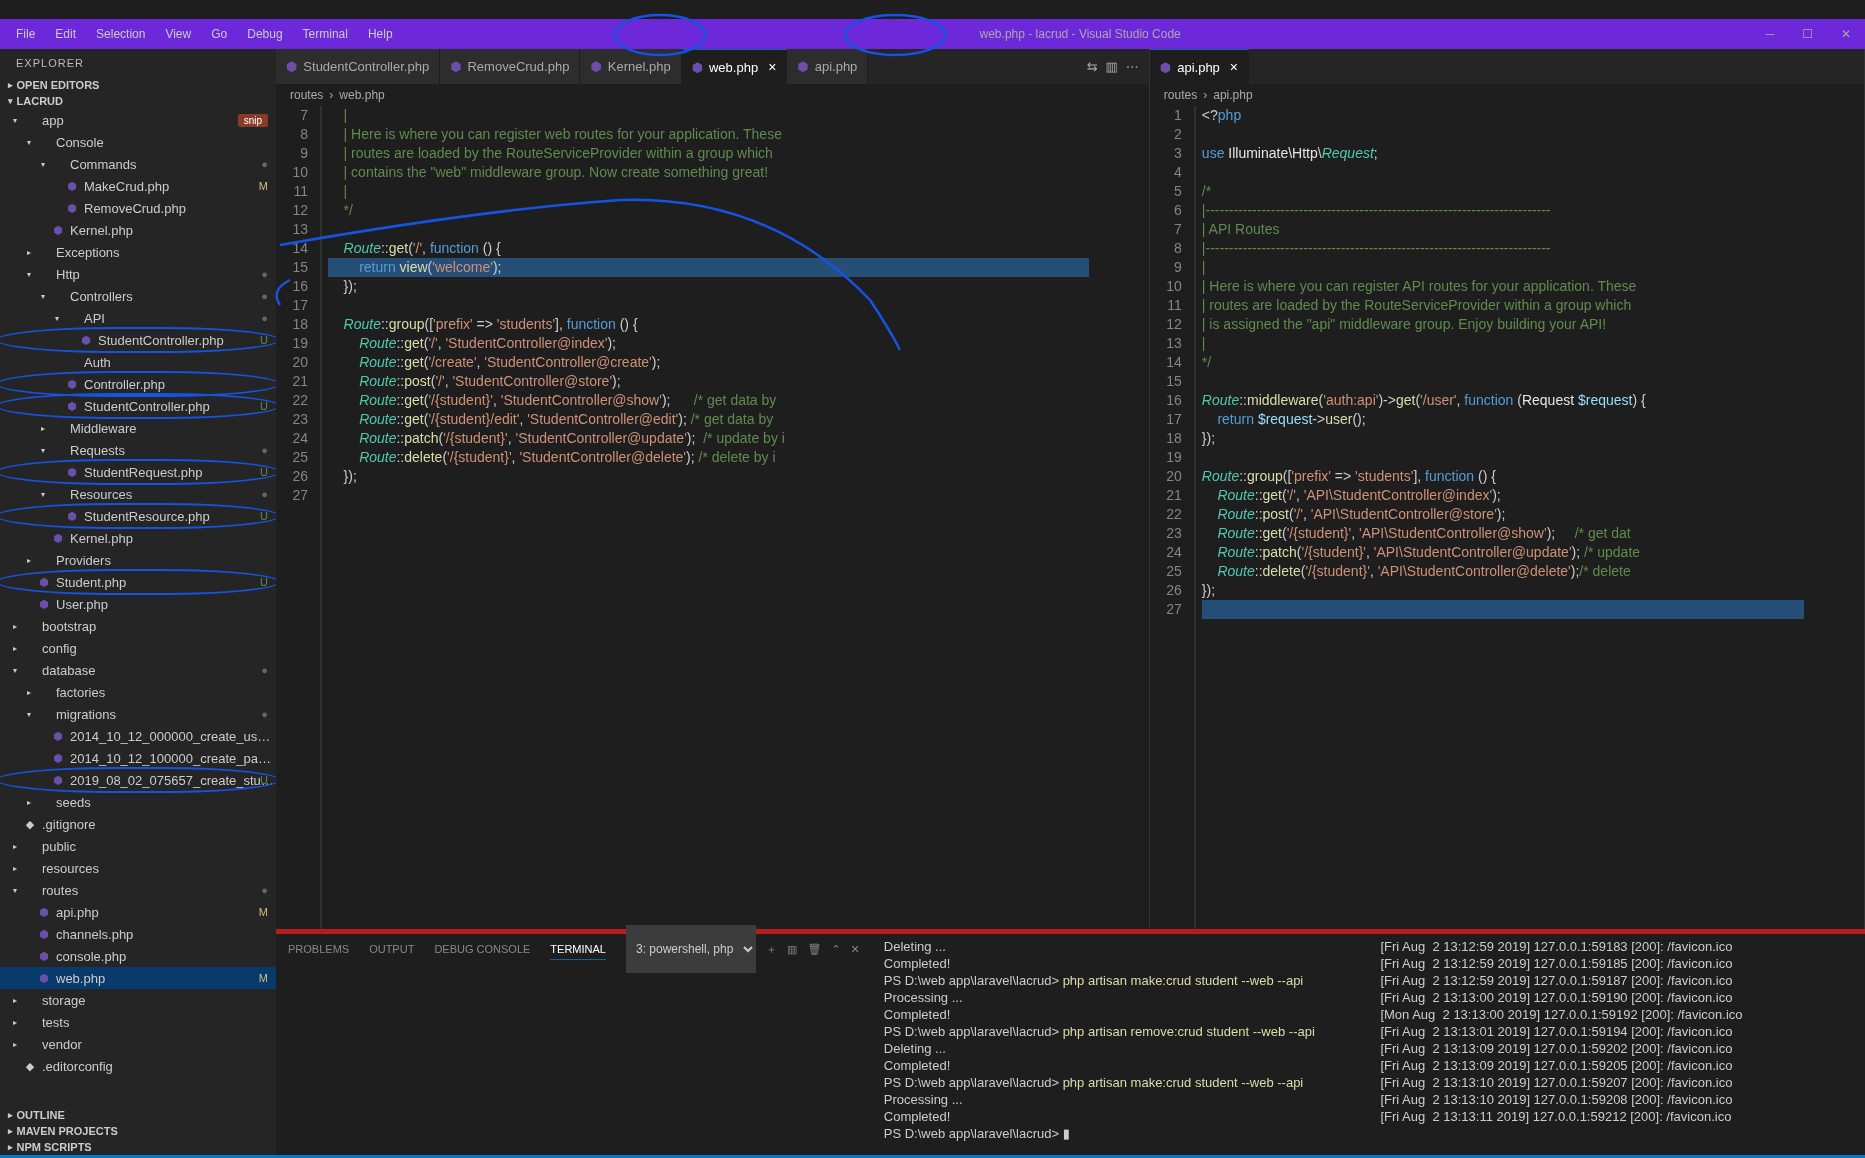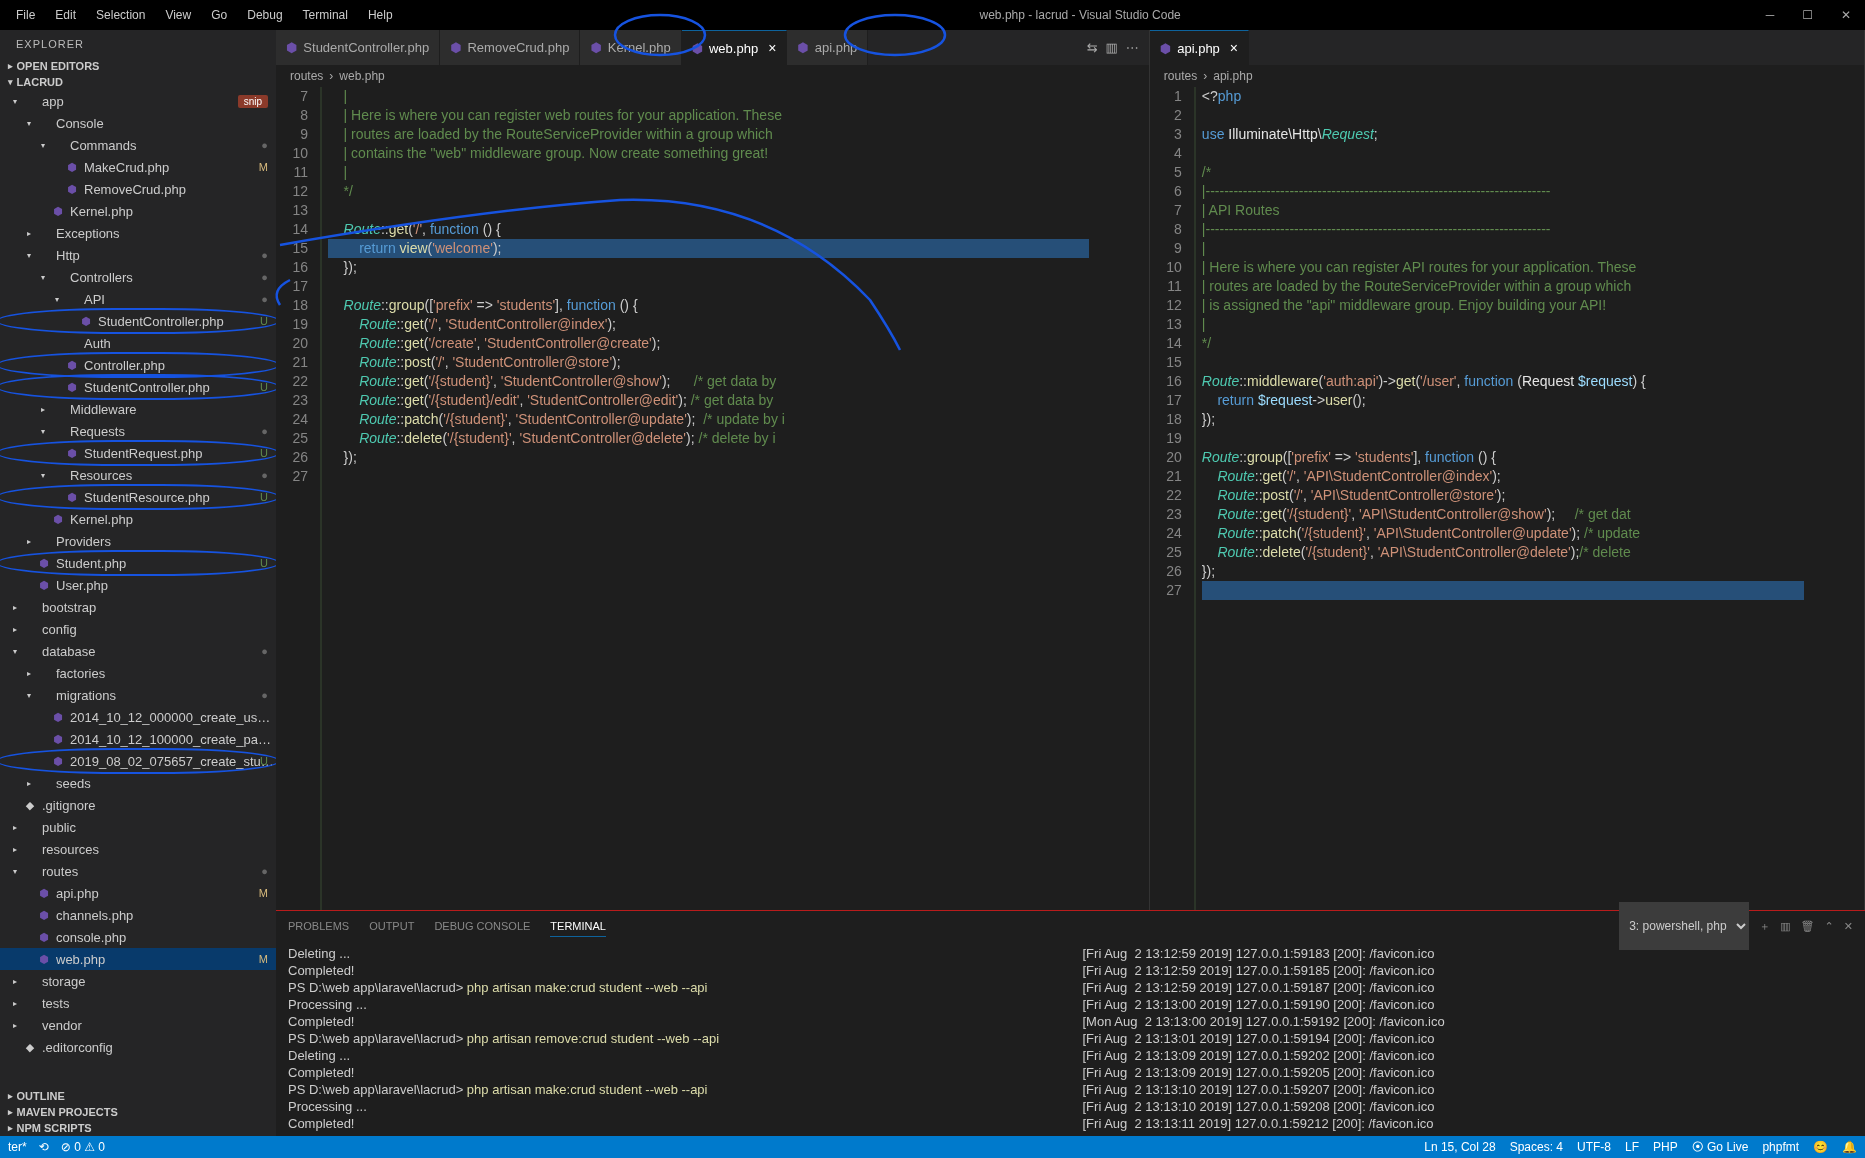--- a/index.html
+++ b/index.html
@@ -1,17 +1,17 @@
 <!DOCTYPE html>
 <html><head>
 <meta charset="utf-8">
 <style>
 * { margin:0; padding:0; box-sizing:border-box; font-family:"Segoe UI",sans-serif; }
 body { background:#1e1e1e; color:#ccc; font-size:13px; overflow:hidden; width:1865px; height:1158px; }
-.title-bar { height:30px; background:#000000; display:flex; align-items:center; padding:0 8px; font-size:12px; }
+.title-bar { height:30px; background:#6d28d9; display:flex; align-items:center; padding:0 8px; font-size:12px;margin-top:19px; }
 .menu-items { display:flex; gap:4px; }
 .menu-items span { padding:4px 8px; cursor:pointer; }
 .title-center { flex:1; text-align:center; color:#aaa; }
 .window-controls { display:flex; gap:16px; margin-left:auto; color:#aaa; }
 .window-controls span { padding:2px 6px; }
 
 .main { display:flex; height:calc(100% - 52px); }
 .sidebar { width:276px; background:#252526; display:flex; flex-direction:column; overflow:hidden; }
 .explorer-header { padding:8px 16px; text-transform:uppercase; font-size:11px; color:#bbb; letter-spacing:1px; }
 .section-header { padding:2px 8px; font-size:11px; text-transform:uppercase; font-weight:bold; color:#ccc; display:flex; align-items:center; }
@@ -49,21 +49,21 @@
 .minimap { width:60px; background:#1e1e1e; opacity:0.5; }
 .kw { color:#569cd6; }
 .type { color:#e5e5e5; }
 .str { color:#ce9178; }
 .fn { color:#dcdcaa; }
 .punc { color:#ccc; }
 .com { color:#608b4e; }
 .var { color:#9cdcfe; }
 .ns { color:#4ec9b0; font-style:italic; }
 
-.panel { height:226px; background:#1e1e1e; border-top:1px solid #b91c1c; display:flex; flex-direction:column; }
+.panel { height:226px; background:#1e1e1e; border-top:5px solid #b91c1c; display:flex; flex-direction:row; }
 .panel-tabs { height:30px; display:flex; align-items:center; padding:0 12px; gap:20px; font-size:11px; }
 .panel-tabs span { color:#888; text-transform:uppercase; padding:4px 0; }
 .panel-tabs span.active { color:#fff; border-bottom:1px solid #0e639c; }
 .panel-right { margin-left:auto; display:flex; gap:10px; align-items:center; color:#aaa; }
 .panel-select { background:#3c3c3c; color:#ccc; border:none; font-size:12px; padding:16px 6px; }
 .terminal-body { flex:1; display:flex; font-family:Consolas,monospace; font-size:13px; overflow:hidden; }
 .terminal-col { flex:1; padding:4px 12px; overflow:hidden; }
 .terminal-col .tline { height:17px; line-height:17px; white-space:pre; color:#ccc; }
 .tline .cmd { color:#dcdcaa; }
 

